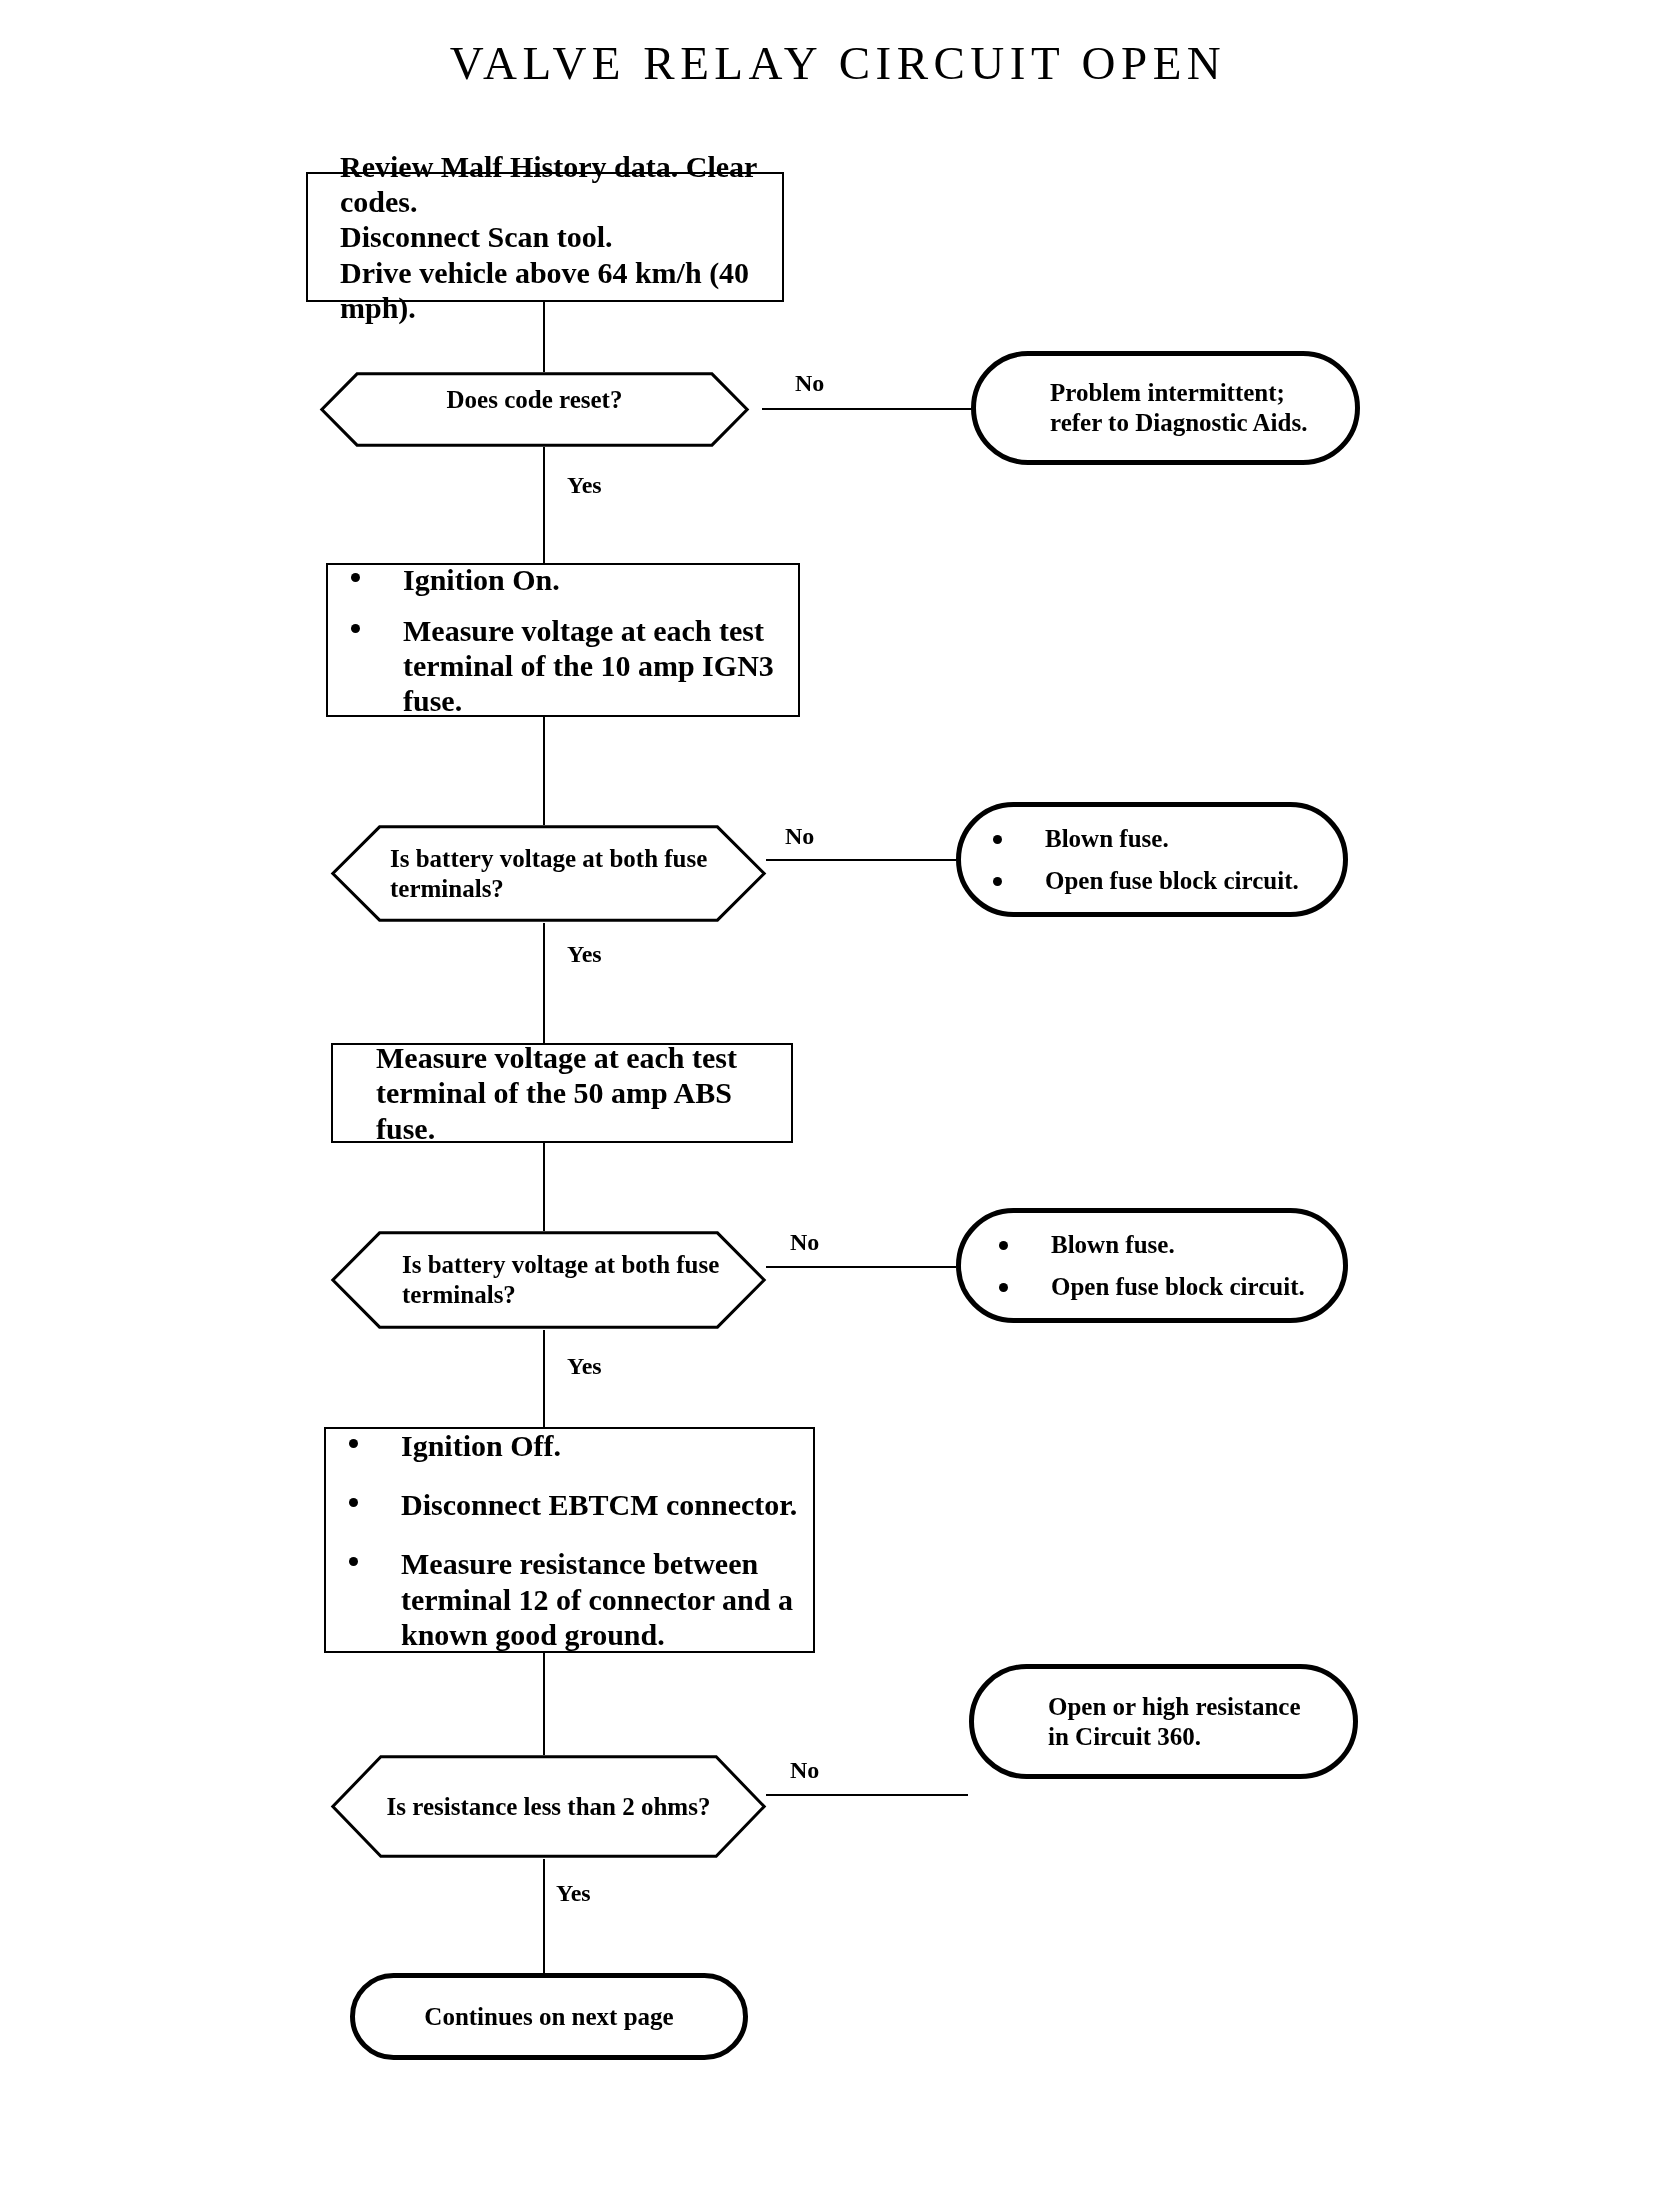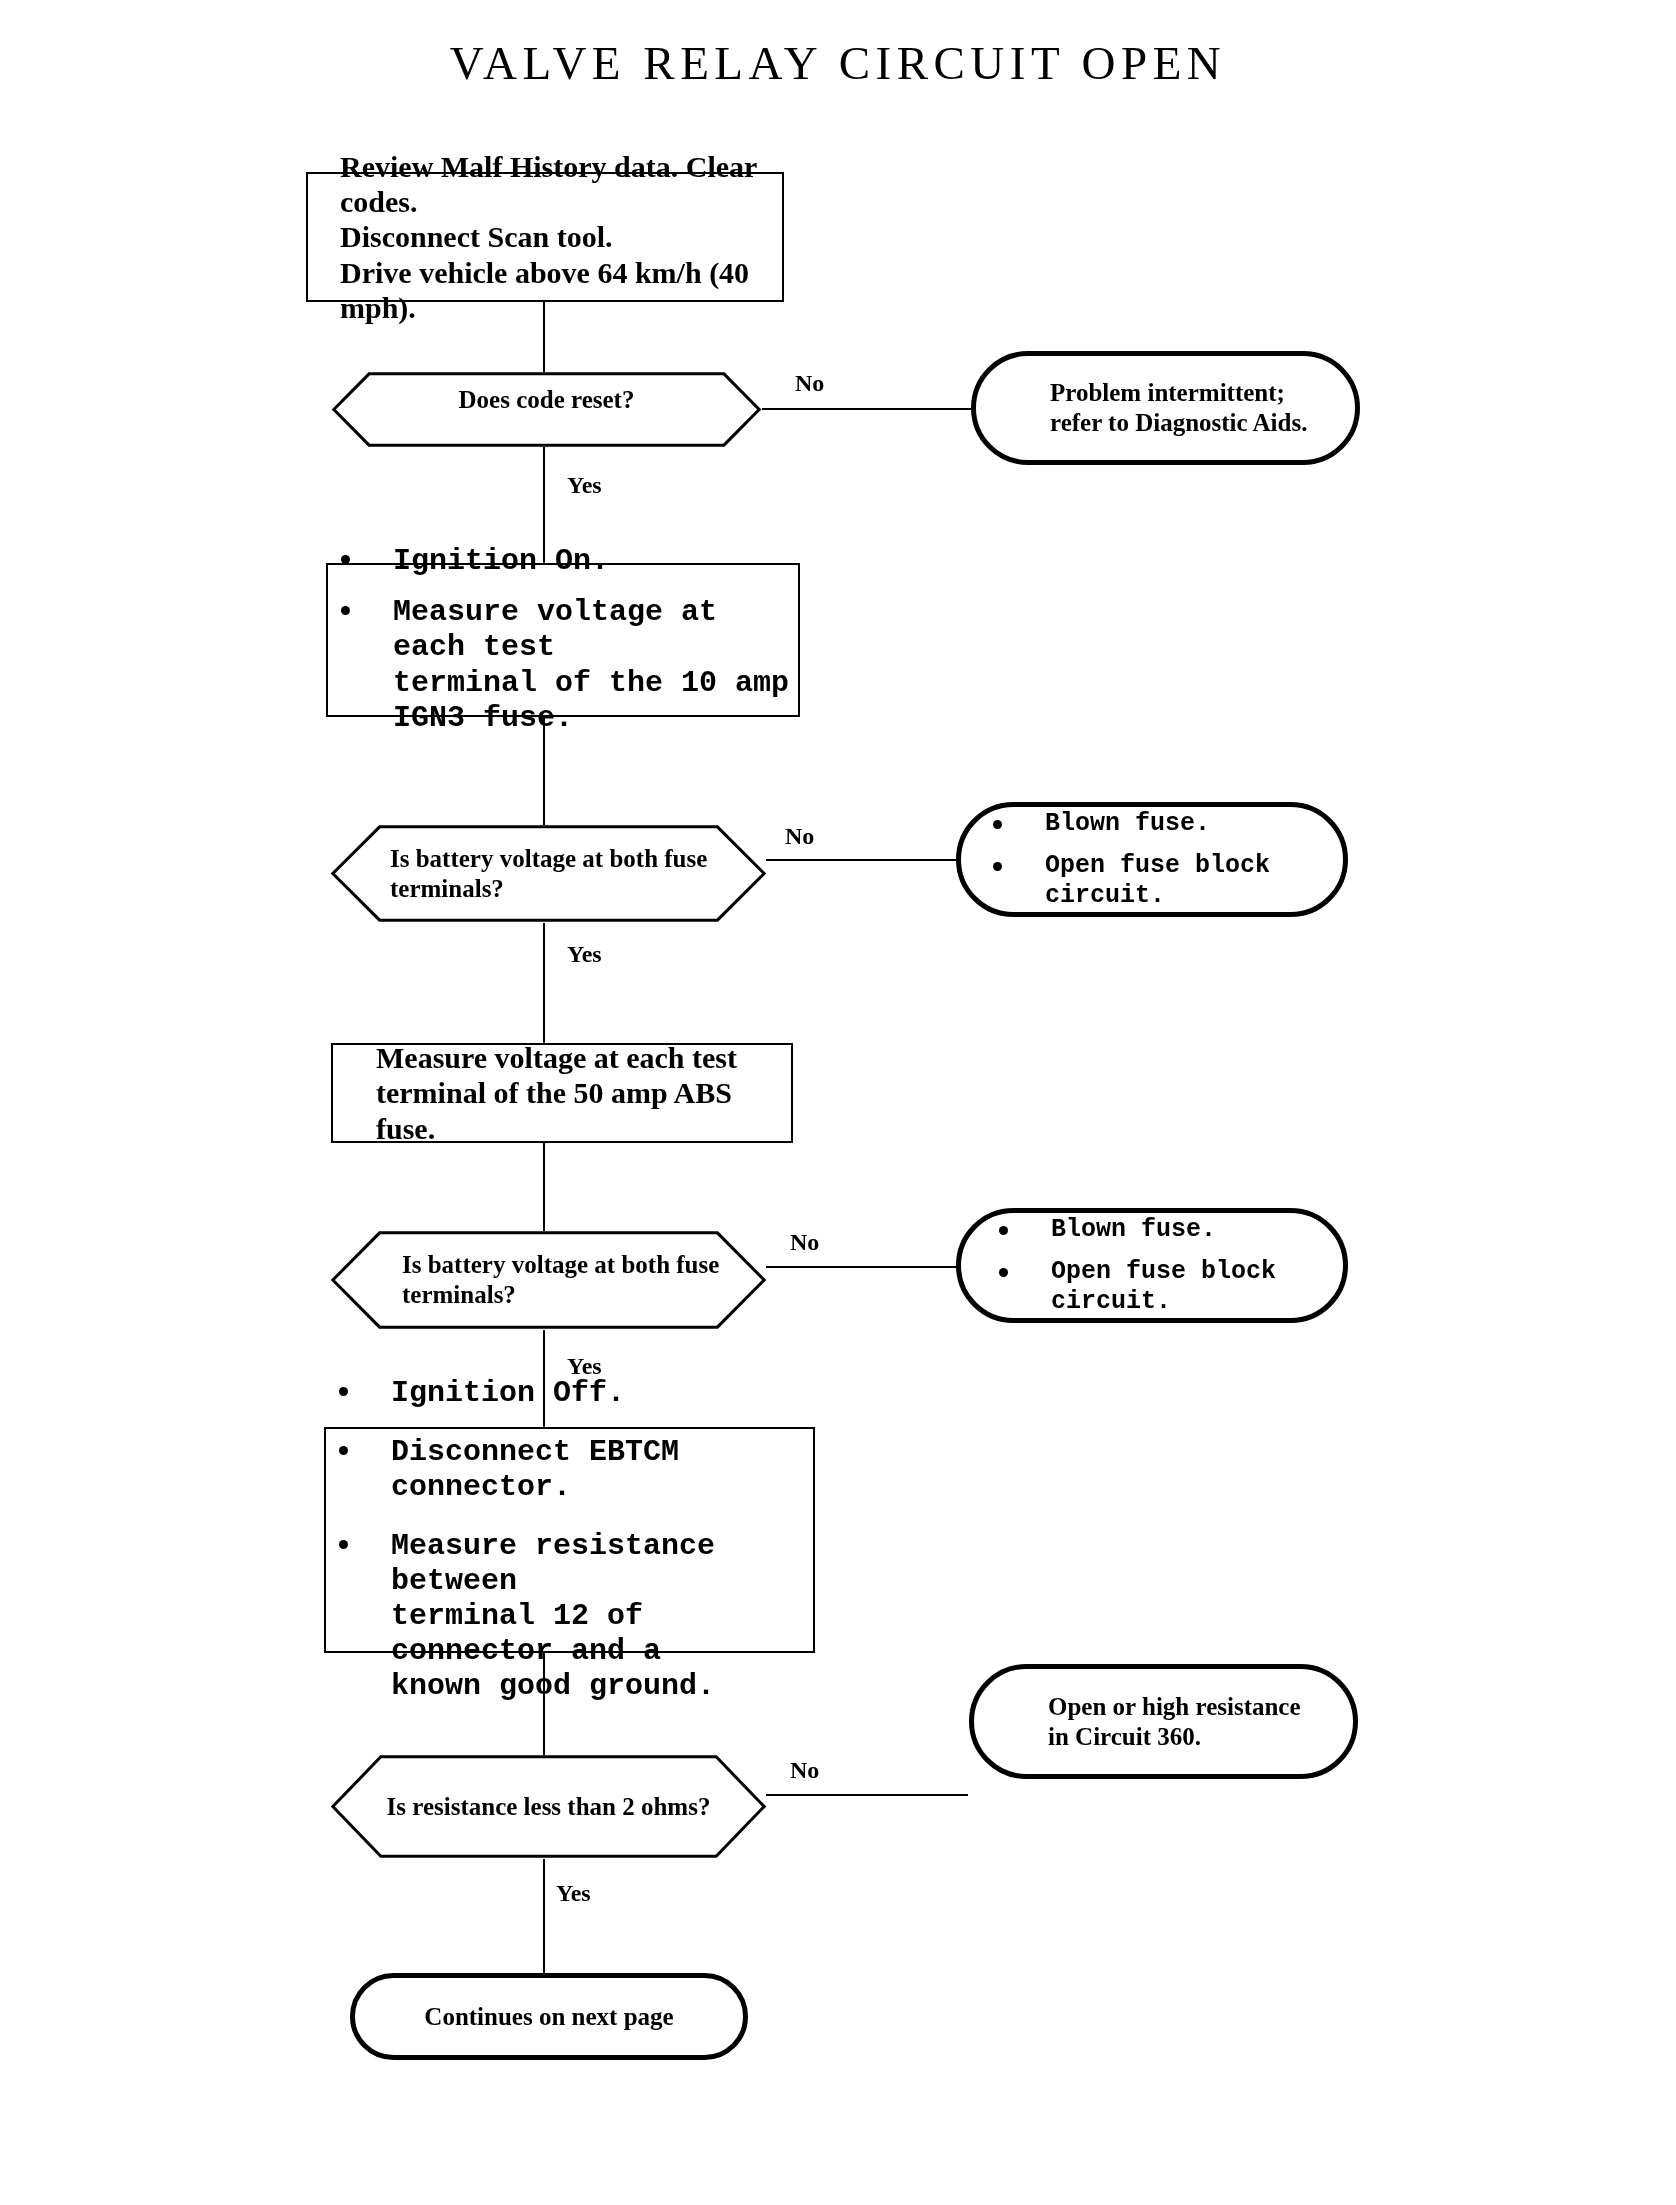--- a/index.html
+++ b/index.html
@@ -81,23 +81,22 @@
   .terminator .body {
     width: 100%;
     font-weight: 700;
     font-size: 25px;
     line-height: 1.2;
   }
 
   
   ul.bullets {
     list-style: none;
-    margin: 4px;
+    margin: 14px;
     padding: 0;
-    font-family: Liberation Mono, monospace;
   }
   ul.bullets > li {
     position: relative;
     padding-left: 61px;
     margin: 0 0 16px 0;
   }
   ul.bullets > li:last-child { margin-bottom: 0; }
   ul.bullets > li::before {
     content: "";
     position: absolute;
@@ -165,21 +164,21 @@
   <div class="edge-label" style="left:556px;  top:1881px;">Yes</div>
 
   <div class="node process" style="left:306px; top:172px; width:478px; height:130px;">
     <div class="body plainlines" style="padding-left:32px;">
       <p>Review Malf History data. Clear codes.</p>
       <p>Disconnect Scan tool.</p>
       <p>Drive vehicle above 64 km/h (40 mph).</p>
     </div>
   </div>
 
-  <div class="node decision" style="left:332px; top:372px; width:429px; height:55px;">
+  <div class="node decision" style="left:320px; top:372px; width:429px; height:55px;">
     <svg width="429" height="75" viewBox="0 0 706 123" preserveAspectRatio="none">
       <polygon points="61,3 645,3 703,61.5 645,120 61,120 3,61.5" fill="#ffffff" stroke="#000000" stroke-width="5"></polygon>
     </svg>
     <div class="body" style="width:100%; text-align:center;">Does code reset?</div>
   </div>
 
   <div class="node terminator" style="left:971px; top:351px; width:389px; height:114px;">
     <div class="body plainlines" style="padding-left:74px;">
       <p>Problem intermittent;</p>
       <p>refer to Diagnostic Aids.</p>

